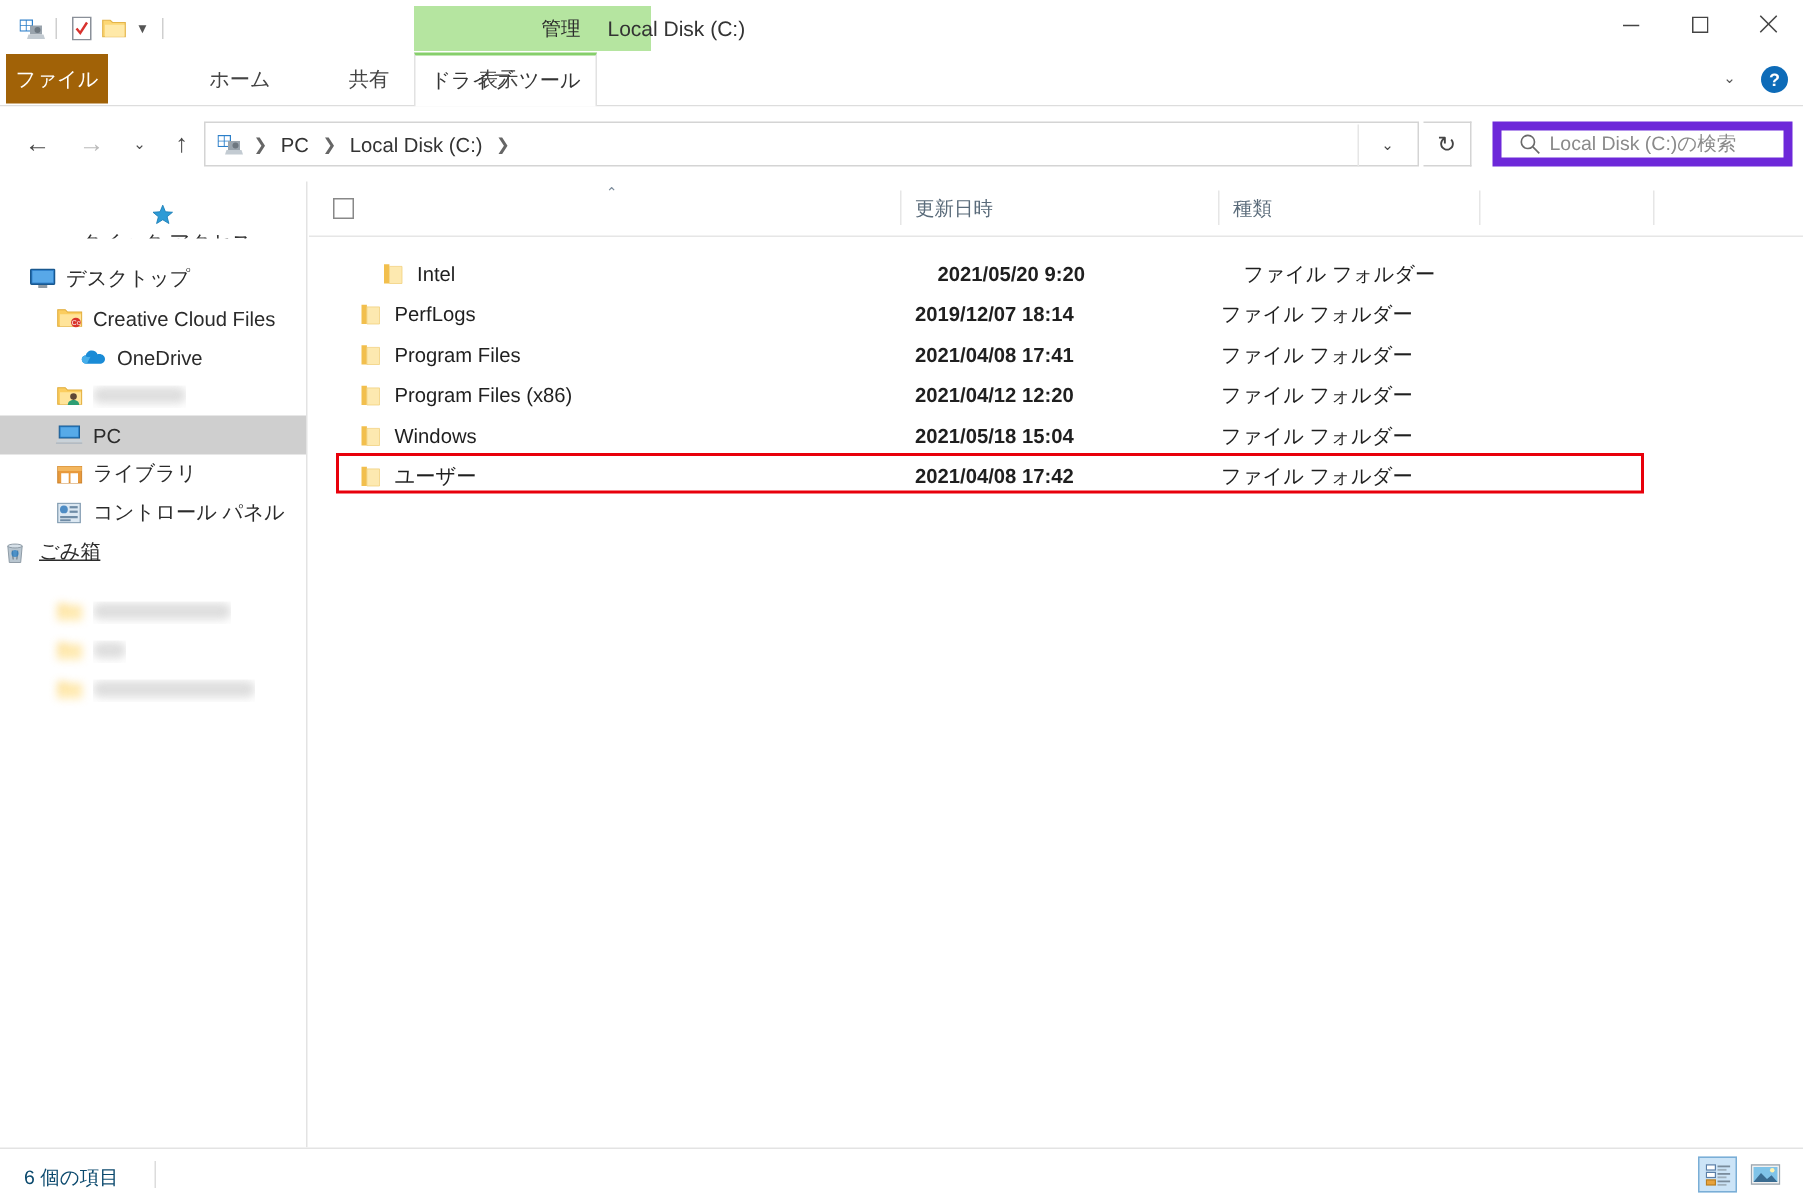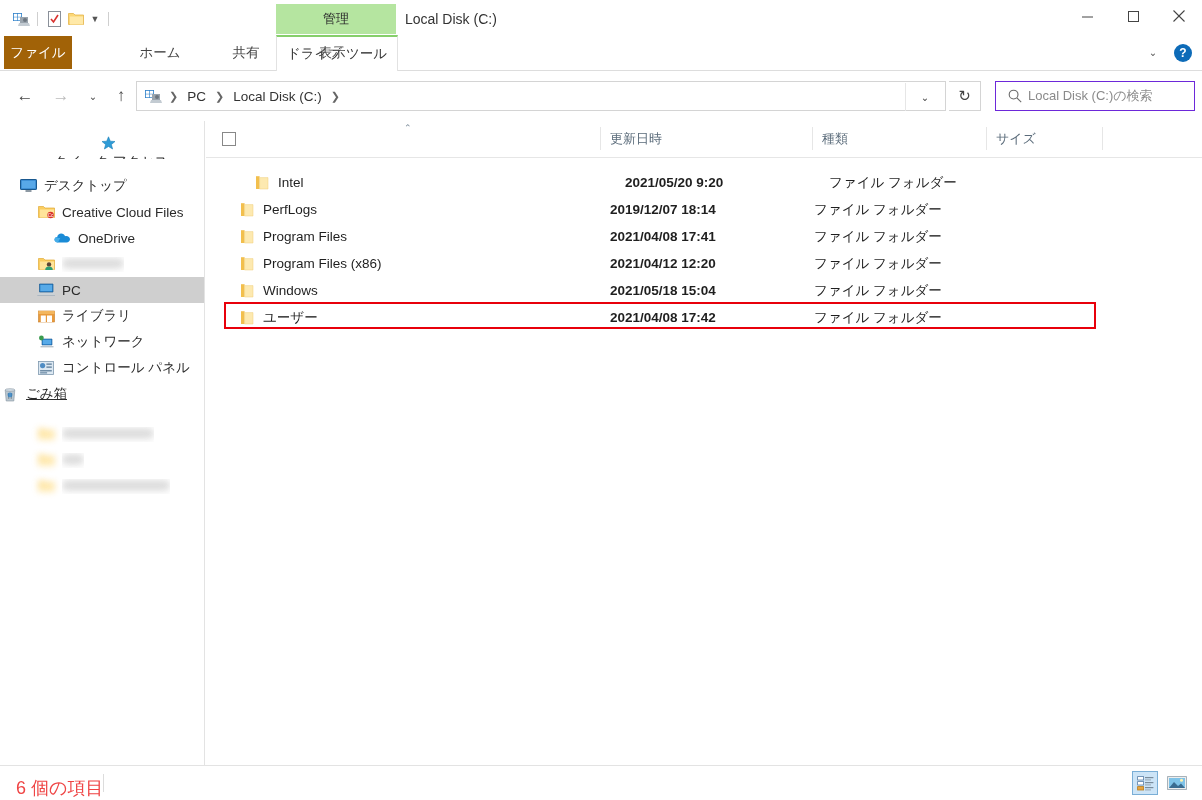--- a/index.html
+++ b/index.html
@@ -56,20 +56,21 @@
   .ctx-header {
     position: absolute;
     left: 276px; top: 4px;
     width: 120px; height: 30px;
     background: #b5e5a0;
     display: flex;
     align-items: center;
     justify-content: center;
     font-size: 13px;
     color: #2b2b2b;
+    padding-left: 38px;
   }
   .win-title {
     position: absolute;
     left: 405px; top: 11px;
     font-size: 14px;
     color: #333333;
     white-space: nowrap;
   }
 
   .win-btns {
@@ -220,21 +221,21 @@
     align-items: center;
     justify-content: center;
     box-sizing: border-box;
     color: #444;
     font-size: 15px;
   }
   .search-box {
     position: absolute;
     left: 995px; top: 10px;
     width: 200px; height: 30px;
-    border: 1px solid #6d28d9;
+    border: 6px solid #6d28d9;
     background: #ffffff;
     display: flex;
     align-items: center;
     box-sizing: border-box;
   }
   .search-ph {
     font-size: 13px;
     color: #8a8a8a;
     white-space: nowrap;
     margin-left: 6px;
@@ -362,22 +363,22 @@
     position: absolute;
     left: 0; bottom: 0;
     width: 1202px; height: 35px;
     background: #ffffff;
     border-top: 1px solid #e3e3e3;
     box-sizing: border-box;
   }
   .status-text {
     position: absolute;
     left: 16px; top: 10px;
-    font-size: 18px;
-    color: #ef4444;
+    font-size: 13px;
+    color: #0c4a6e;
     white-space: nowrap;
   }
   .status-sep {
     position: absolute;
     left: 103px; top: 8px;
     width: 1px; height: 18px;
     background: #dcdcdc;
   }
   .view-btns {
     position: absolute;
@@ -586,31 +587,20 @@
       <svg width="17" height="14" viewBox="0 0 17 14">
         <rect x="0.5" y="2" width="16" height="11" fill="#e89a3c" stroke="#c87d25" stroke-width="0.6"></rect>
         <rect x="0.5" y="2" width="16" height="3" fill="#f3b65e"></rect>
         <rect x="2.8" y="6.5" width="5" height="6.5" fill="#fff"></rect>
         <rect x="9" y="6.5" width="5" height="6.5" fill="#fff"></rect>
       </svg>
     </span>
     <span class="nav-label">ライブラリ</span>
   </div>
 
-  <div class="nav-item" style="padding-left:36px;">
-    <span class="nav-ico">
-      <svg width="17" height="14" viewBox="0 0 17 14">
-        <path d="M4 4 L14 4 L14 10 L4 10 Z" fill="#2b80c8" stroke="#1b5d94" stroke-width="0.6"></path>
-        <path d="M4.8 4.8 L13.2 4.8 L13.2 9.2 L4.8 9.2 Z" fill="#57aae8"></path>
-        <path d="M2.5 11 L15.5 11 L15.5 12.4 L2.5 12.4 Z" fill="#b9c3cb"></path>
-        <circle cx="3.4" cy="3" r="2.4" fill="#3a9b4f"></circle>
-      </svg>
-    </span>
-    <span class="nav-label">ネットワーク</span>
-  </div>
 
   <div class="nav-item" style="padding-left:36px;">
     <span class="nav-ico">
       <svg width="16" height="14" viewBox="0 0 16 14">
         <rect x="0.5" y="0.5" width="15" height="13" fill="#dce8f2" stroke="#7e98ae" stroke-width="0.8"></rect>
         <circle cx="4.6" cy="4.6" r="2.6" fill="#4e8cc4"></circle>
         <rect x="8.4" y="2.4" width="5.4" height="1.5" fill="#6f8ca6"></rect>
         <rect x="8.4" y="5.4" width="5.4" height="1.5" fill="#6f8ca6"></rect>
         <rect x="2.1" y="9" width="11.7" height="1.5" fill="#6f8ca6"></rect>
         <rect x="2.1" y="11.2" width="7" height="1.3" fill="#6f8ca6"></rect>
@@ -674,21 +664,20 @@
 
   <div class="col-head">
     <div class="sel-all"></div>
     <div class="sort-caret">⌃</div>
 
     <div class="col-div" style="left:394px;"></div>
     <div class="col-cell" style="left:394px;width:212px;">更新日時</div>
     <div class="col-div" style="left:606px;"></div>
     <div class="col-cell" style="left:606px;width:174px;">種類</div>
     <div class="col-div" style="left:780px;"></div>
-    <div class="col-cell" style="left:780px;width:116px;">サイズ</div>
     <div class="col-div" style="left:896px;"></div>
   </div>
 
   <div class="row" style="top:48px;margin-left:15px;">
     <span class="cell-name">
       <span class="fico">
         <svg width="14" height="15" viewBox="0 0 14 15">
           <path d="M1 1.2 L4.6 1.2 L4.6 14 L1 14 Z" fill="#f2bf4d"></path>
           <path d="M4.6 2.6 L13 2.6 L13 14 L4.6 14 Z" fill="#fde9b0" stroke="#f0cf7a" stroke-width="0.5"></path>
         </svg>

